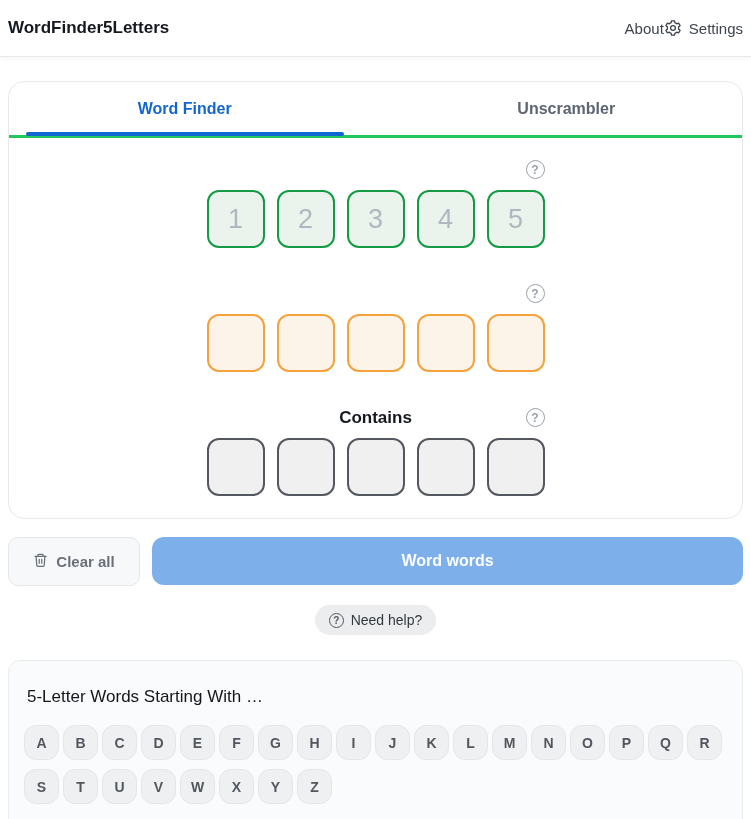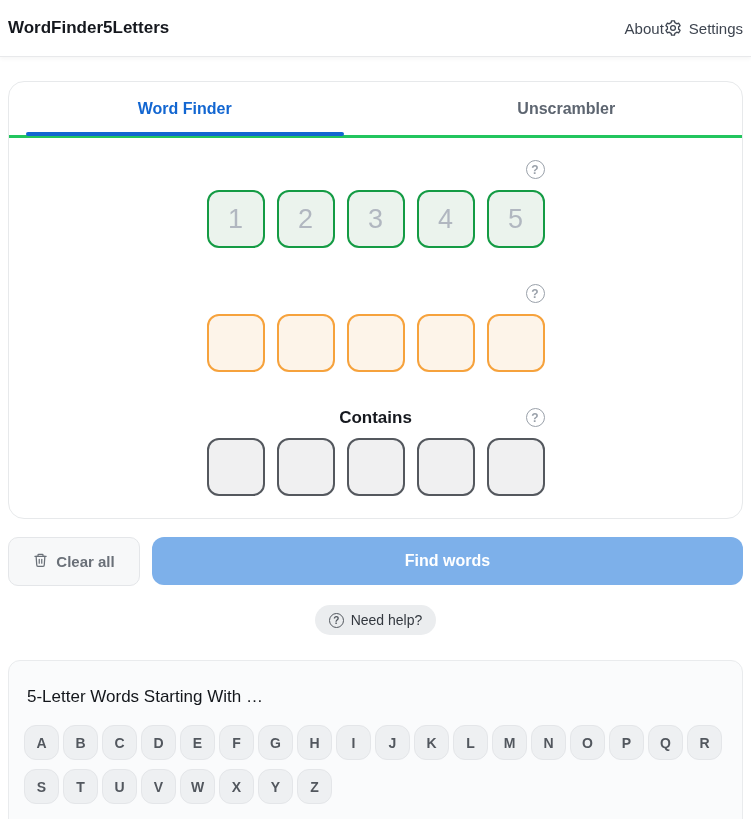--- a/index.html
+++ b/index.html
@@ -177,21 +177,21 @@
         <svg width="15" height="16" viewBox="0 0 24 24" fill="none" stroke="#6a7078" stroke-width="2" stroke-linecap="round" stroke-linejoin="round">
           <path d="M3 6h18"></path>
             <path d="M8 6V4a1 1 0 0 1 1-1h6a1 1 0 0 1 1 1v2"></path>
           <path d="M19 6l-1 14a2 2 0 0 1-2 2H8a2 2 0 0 1-2-2L5 6"></path>
           <path d="M10 11v6"></path>
             <path d="M14 11v6"></path>
         </svg>
       </span>
       <span>Clear all</span>
     </button>
-    <button class="find-btn">Find words</button>
+    <button class="find-btn">Word words</button>
   </div>
 
   <div class="help-row">
     <button class="help-pill">
       <span class="qcircle">?</span>
       <span>Need help?</span>
     </button>
   </div>
 
   <section class="browse-card">

